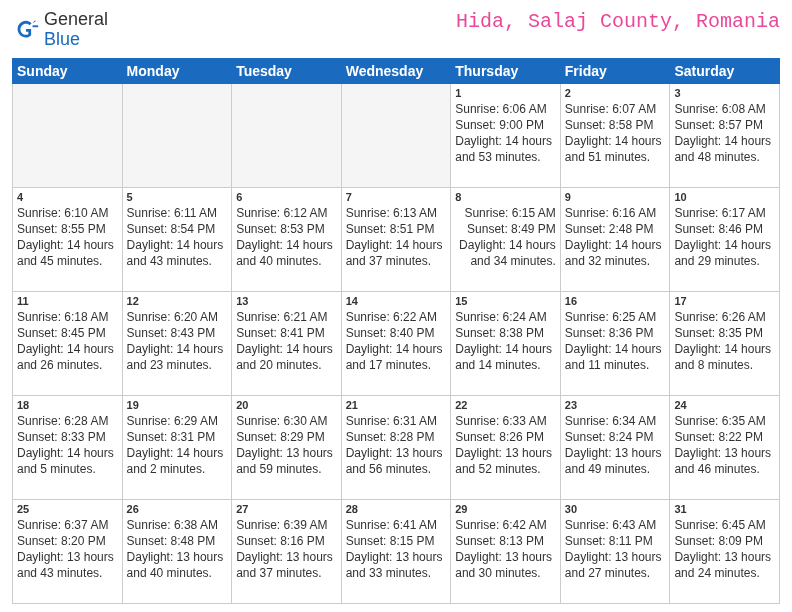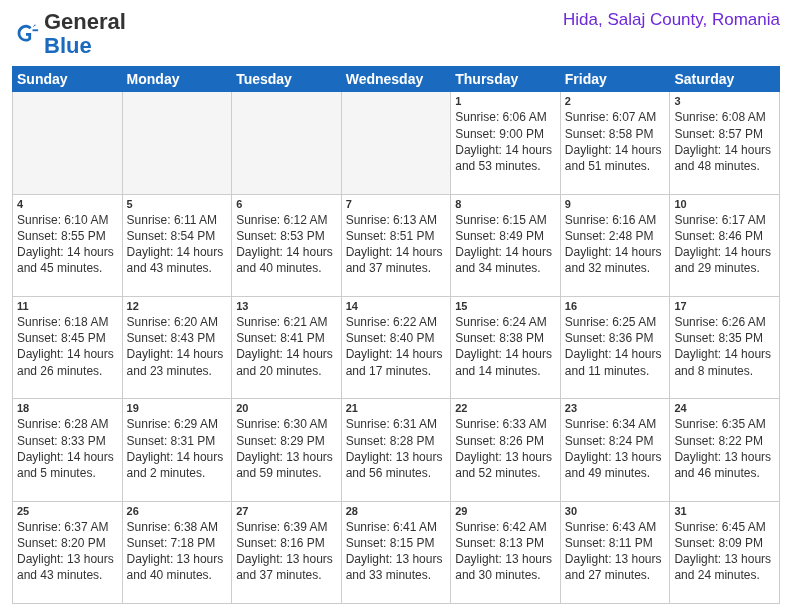--- a/index.html
+++ b/index.html
@@ -22,42 +22,43 @@
       justify-content: space-between;
       align-items: flex-start;
       margin-bottom: 8px;
     }
     .logo {
       display: flex;
       align-items: center;
       gap: 4px;
     }
     .logo-text {
-      font-size: 22px;
-      font-weight: bold;
+      font-size: 18px;
+      font-weight: normal;
       line-height: 1.1;
     }
     .logo-general { color: #333; }
     .logo-blue { color: #1a6bbf; }
     .logo-icon {
       width: 28px;
       height: 28px;
     }
     .title-block {
       text-align: right;
     }
     .month-title {
       font-size: 32px;
       font-weight: bold;
       color: #333;
       line-height: 1.1;
     }
     .location {
-      font-size: 17px;
-      color: #6d28d9;
+      font-size: 20px;
+      color: #ec4899;
+      font-family: Liberation Mono, monospace;
     }
     .calendar {
       flex: 1;
       border-collapse: collapse;
       width: 100%;
       table-layout: fixed;
     }
     .calendar th {
       background: #1a6bbf;
       color: #fff;
@@ -183,21 +184,21 @@
           </td>
           <td>
             <span class="day-num">7</span>
             <div class="day-info" style="white-space: pre-line;">Sunrise: 6:13 AM
 Sunset: 8:51 PM
 Daylight: 14 hours
 and 37 minutes.</div>
           </td>
           <td>
             <span class="day-num">8</span>
-            <div class="day-info" style="white-space: pre-line;">Sunrise: 6:15 AM
+            <div class="day-info" style="white-space: pre-line; text-align: right;">Sunrise: 6:15 AM
 Sunset: 8:49 PM
 Daylight: 14 hours
 and 34 minutes.</div>
           </td>
           <td>
             <span class="day-num">9</span>
             <div class="day-info" style="white-space: pre-line;">Sunrise: 6:16 AM
 Sunset: 2:48 PM
 Daylight: 14 hours
 and 32 minutes.</div>
@@ -316,21 +317,21 @@
           <td>
             <span class="day-num">25</span>
             <div class="day-info" style="white-space: pre-line;">Sunrise: 6:37 AM
 Sunset: 8:20 PM
 Daylight: 13 hours
 and 43 minutes.</div>
           </td>
           <td>
             <span class="day-num">26</span>
             <div class="day-info" style="white-space: pre-line;">Sunrise: 6:38 AM
-Sunset: 7:18 PM
+Sunset: 8:48 PM
 Daylight: 13 hours
 and 40 minutes.</div>
           </td>
           <td>
             <span class="day-num">27</span>
             <div class="day-info" style="white-space: pre-line;">Sunrise: 6:39 AM
 Sunset: 8:16 PM
 Daylight: 13 hours
 and 37 minutes.</div>
           </td>

